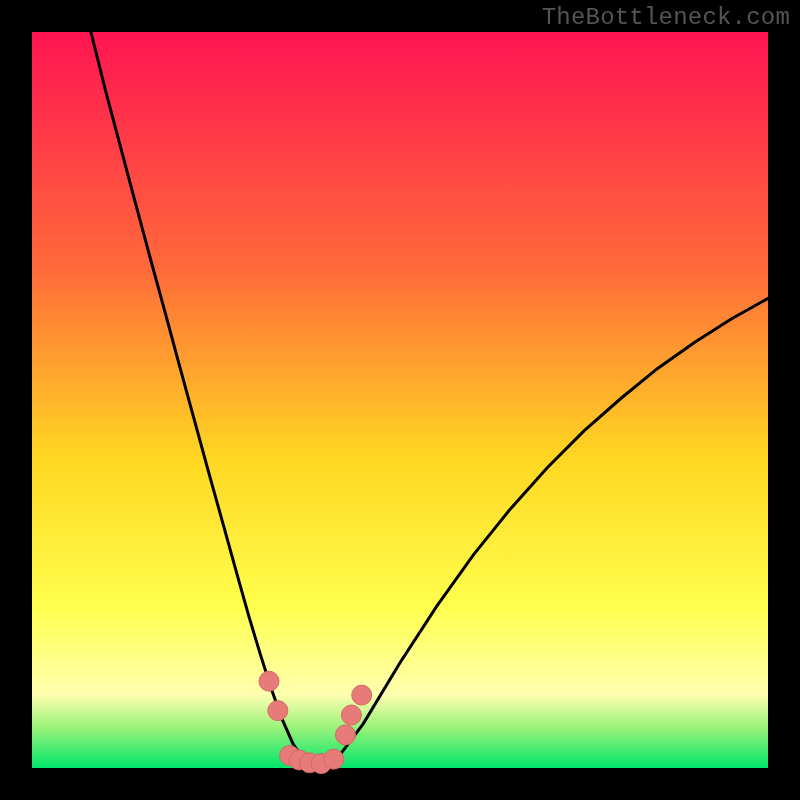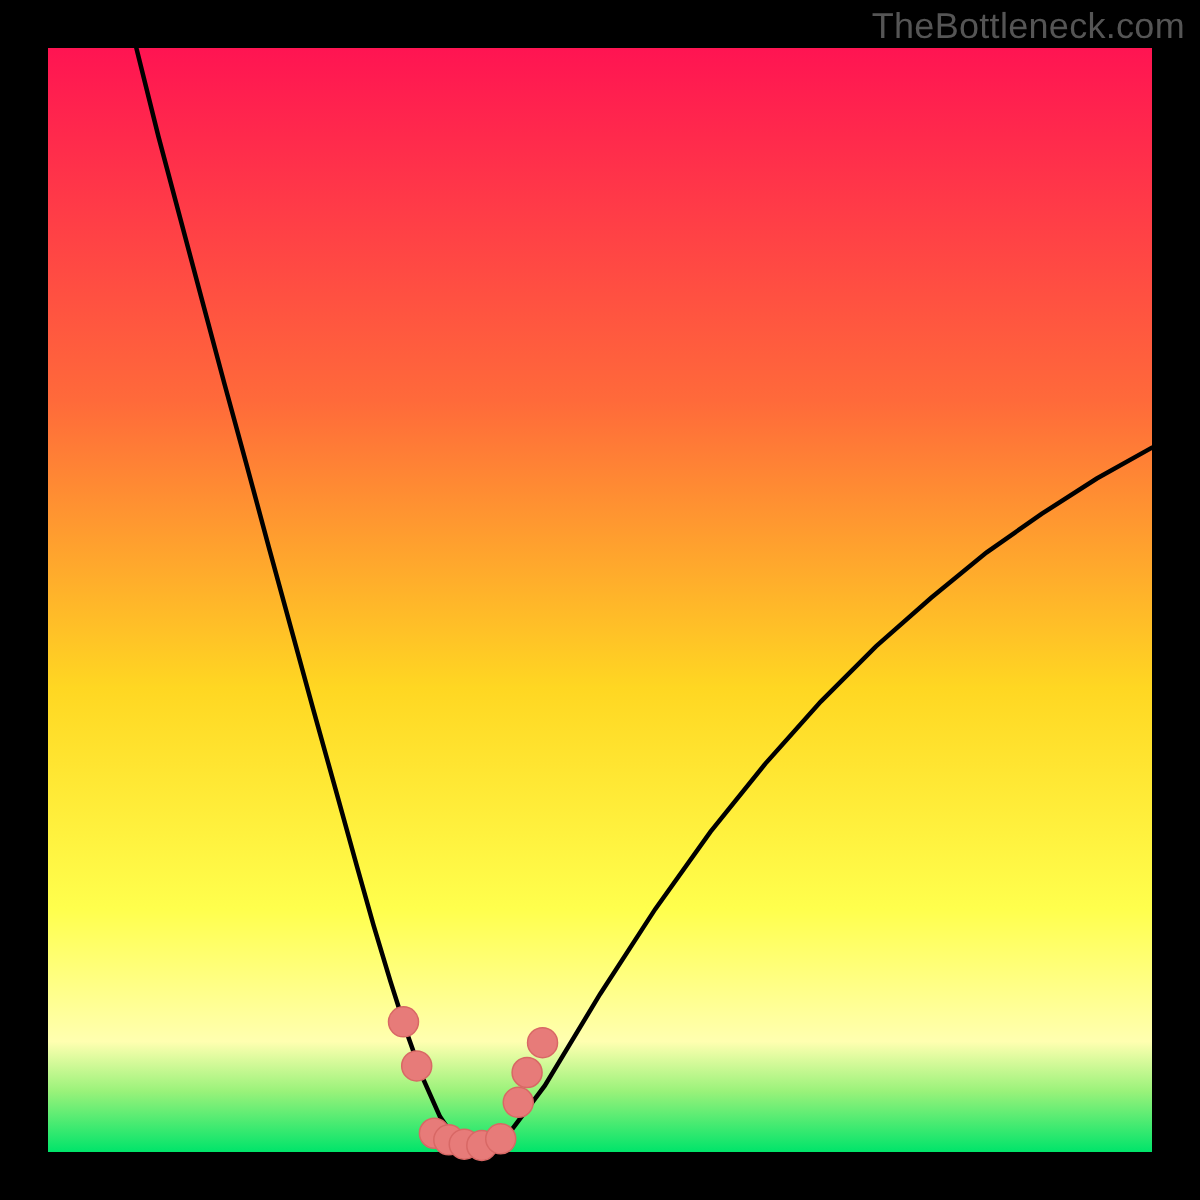--- a/index.html
+++ b/index.html
@@ -19,20 +19,21 @@
   }
   .watermark {
     position: absolute;
     top: 4px;
     right: 10px;
     color: #555;
     font-size: 24px;
     font-weight: 500;
     letter-spacing: 0.2px;
     user-select: none;
+    font-family: Liberation Mono, monospace;
   }
   svg {
     position: absolute;
     left: 0; top: 0;
   }
 </style>
 </head>
 <body>
 
 <div class="frame">

